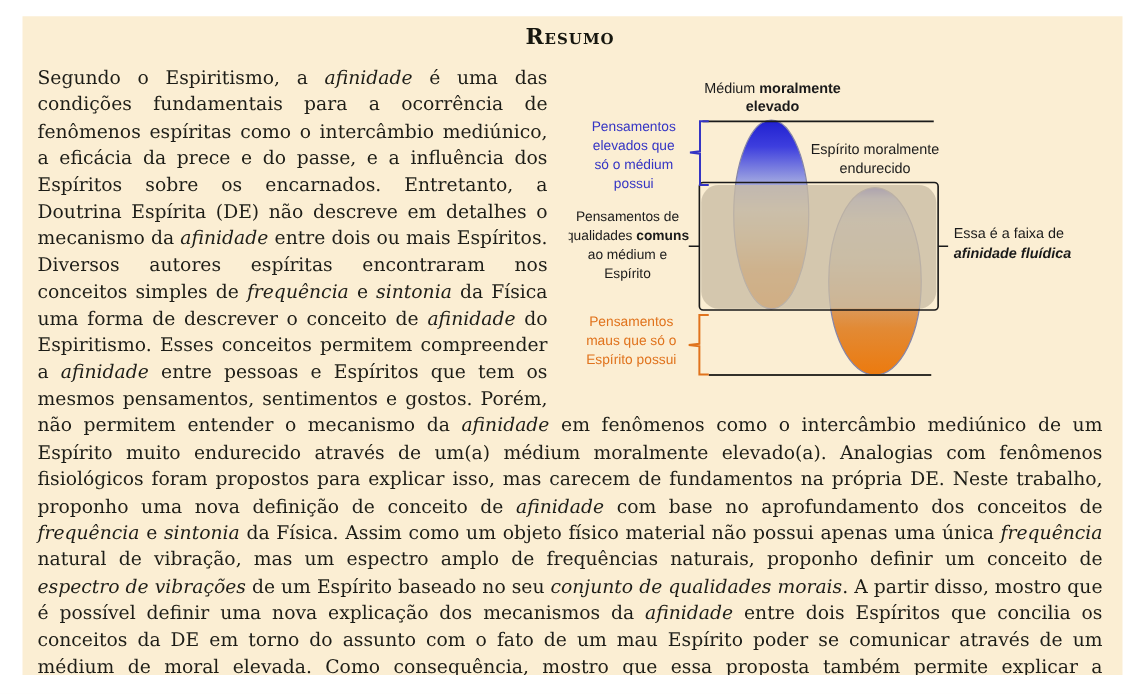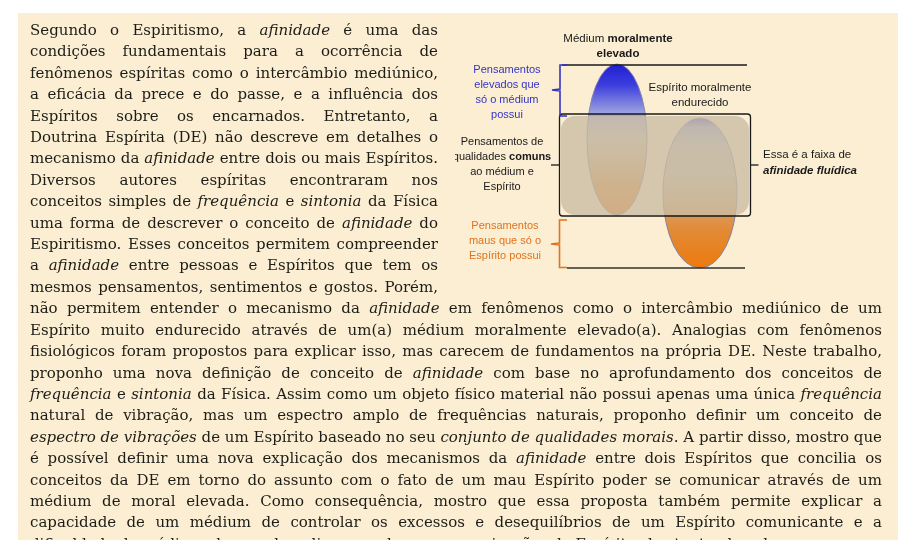--- a/index.html
+++ b/index.html
@@ -43,20 +43,21 @@
     text-align: justify;
     color: #1d1d17;
   }
   .abstract i { }
   .sans-label { font-family: "Liberation Sans", sans-serif; }
 </style>
 </head>
 <body>
 
 <div class="sheet">
+  <h1 class="title">Resumo</h1>
 
   <div class="content">
 
     <figure class="fig">
       <svg width="427" height="258" viewBox="0 0 427 258" xmlns="http://www.w3.org/2000/svg">
         <defs>
           <linearGradient id="gMedium" x1="0" y1="0" x2="0" y2="1">
             <stop offset="0" stop-color="#1f1fd0"></stop>
             <stop offset="0.14" stop-color="#3d3ede"></stop>
             <stop offset="0.32" stop-color="#9aa0e0"></stop>

